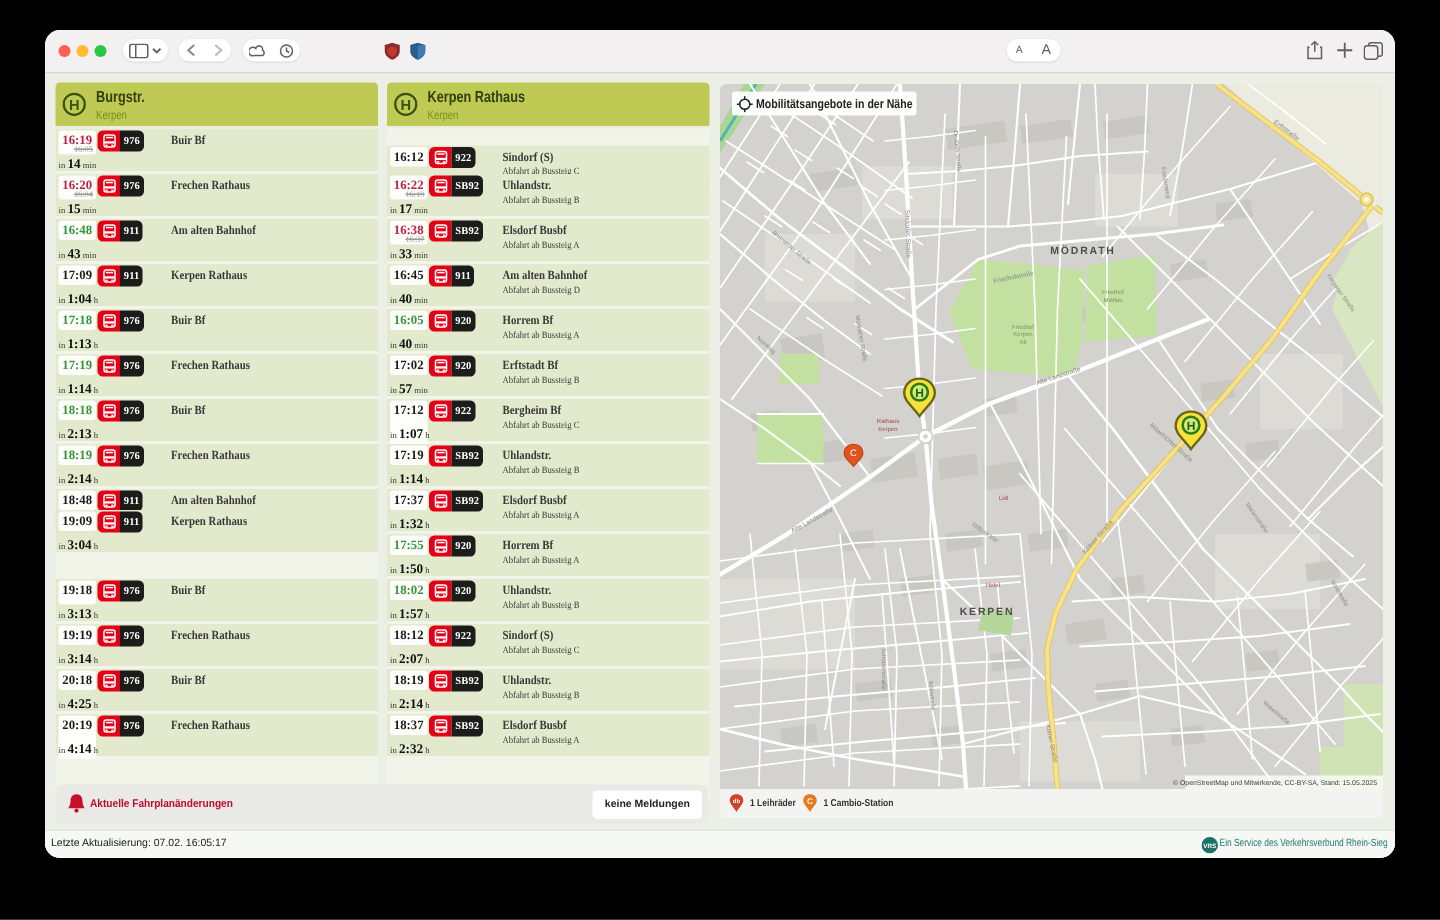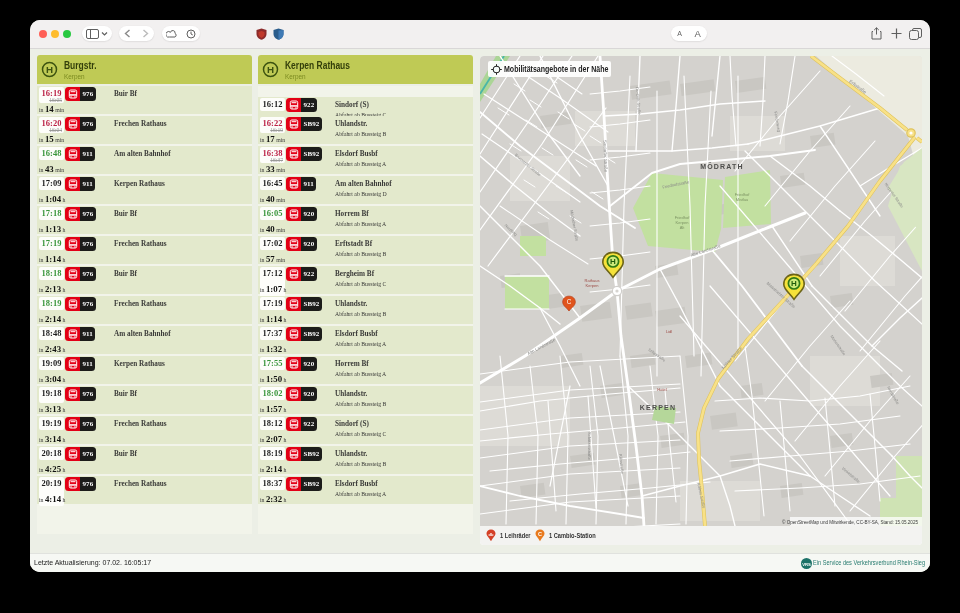--- a/index.html
+++ b/index.html
@@ -312,21 +312,21 @@
                 <rect x="2.3" y="7.4" width="1.5" height="1.1" fill="#fff"></rect>
                 <rect x="6.2" y="7.4" width="1.5" height="1.1" fill="#fff"></rect>
                 <rect x="2.6" y="2.2" width="4.8" height="1.0" fill="#fff"></rect>
               </svg>
             </span>
             <span class="bno">911</span>
           </span>
 <div class="dest">Am alten Bahnhof</div>
 
 </div>
-<div class="row" style="top:301px">
+<div class="row" style="top:285px">
 <div class="chip" style="height:13px">
             <div class="t black">19:09</div>
           </div>
 <div class="inx"><span class="in">in</span> <b>3:04</b> <span class="un">h</span></div>
 <span class="badge">
             <span class="bic">
               <svg width="10" height="11" viewBox="0 0 10 11">
                 <g fill="none" stroke="#fff">
                   <rect x="1.3" y="1.0" width="7.4" height="8.0" rx="1.5" stroke-width="1.0"></rect>
                 </g>
@@ -1007,20 +1007,28 @@
           </div>
   <div class="item" style="left:55px">
             <svg width="10" height="13" viewBox="0 0 10 13">
               <path d="M5,0.5 C7.8,0.5 9.5,2.3 9.5,4.6 C9.5,7 7,8.6 5,12.3 C3,8.6 0.5,7 0.5,4.6 C0.5,2.3 2.2,0.5 5,0.5Z" fill="#e87a1e"></path>
               <text x="5" y="6.8" font-size="5.5" fill="#fff" text-anchor="middle">C</text>
             </svg>
             <span class="t">1&nbsp;Cambio-Station</span>
           </div>
 </div>
 </div>
+<div class="fbar">
+  <svg class="bell" width="12" height="13" viewBox="0 0 12 13">
+          <path d="M6 0.5 C8.8 0.5 10 2.6 10 5 C10 8 11.3 9 11.3 9.8 H0.7 C0.7 9 2 8 2 5 C2 2.6 3.2 0.5 6 0.5Z" fill="#c8102e"></path>
+          <circle cx="6" cy="11.4" r="1.4" fill="#c8102e"></circle>
+        </svg>
+  <div class="ftxt">Aktuelle Fahrplanänderungen</div>
+  <div class="chip2">keine Meldungen</div>
+</div>
 <div class="footer">
   <div class="lt">Letzte Aktualisierung: 07.02. 16:05:17</div>
   <div class="rt">
           <svg width="11" height="11" viewBox="0 0 11 11" style="position:absolute;left:26px;top:0">
             <circle cx="5.5" cy="5.5" r="5.5" fill="#1d7268"></circle>
             <text x="5.5" y="7.5" font-size="4.2" font-weight="bold" fill="#fff" text-anchor="middle">VRS</text>
           </svg>
           <span style="position:absolute;right:0;top:1px;transform:scaleX(0.8);transform-origin:right top;white-space:nowrap">Ein Service des Verkehrsverbund Rhein-Sieg</span>
         </div>
 </div>

